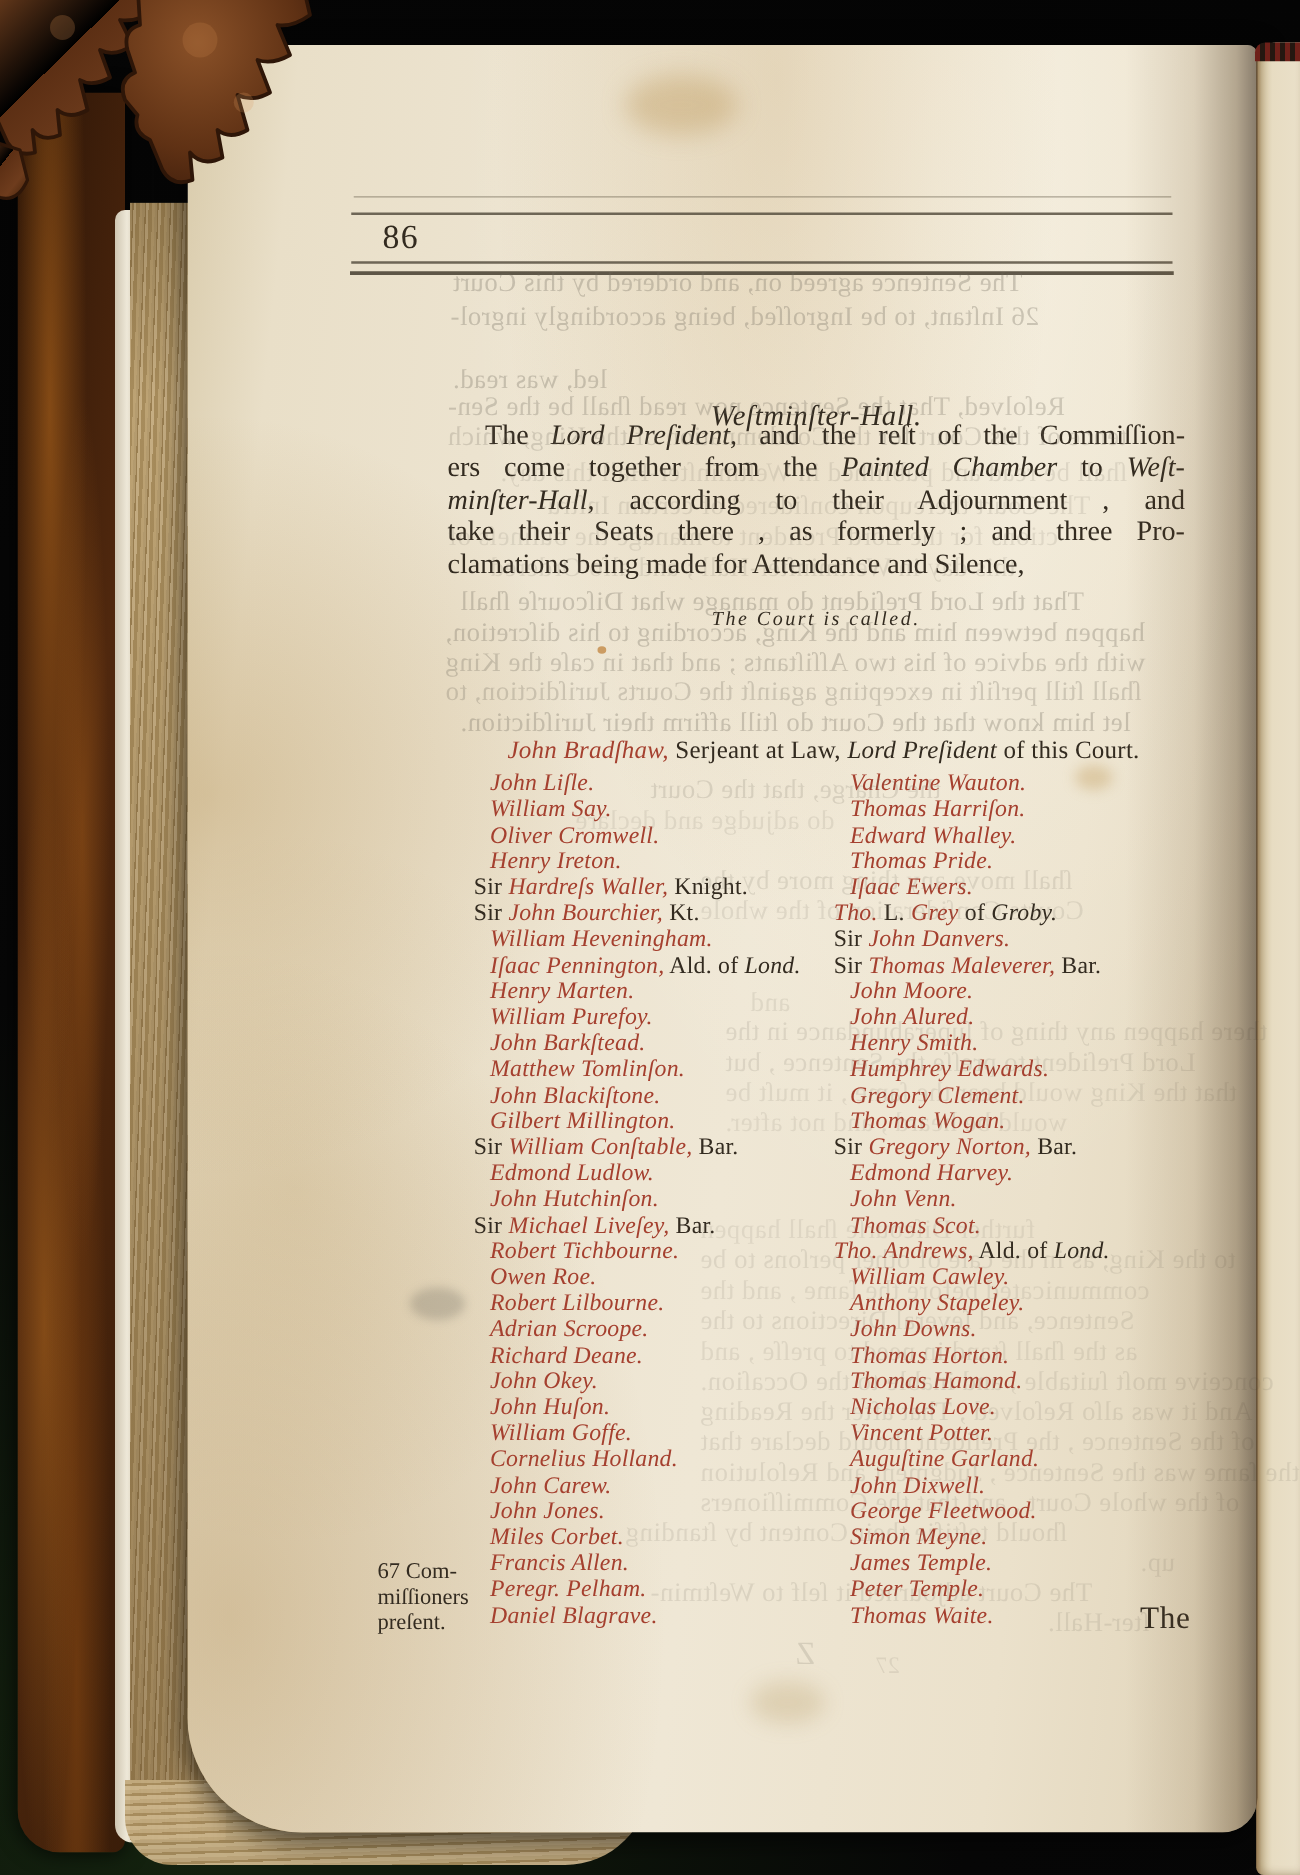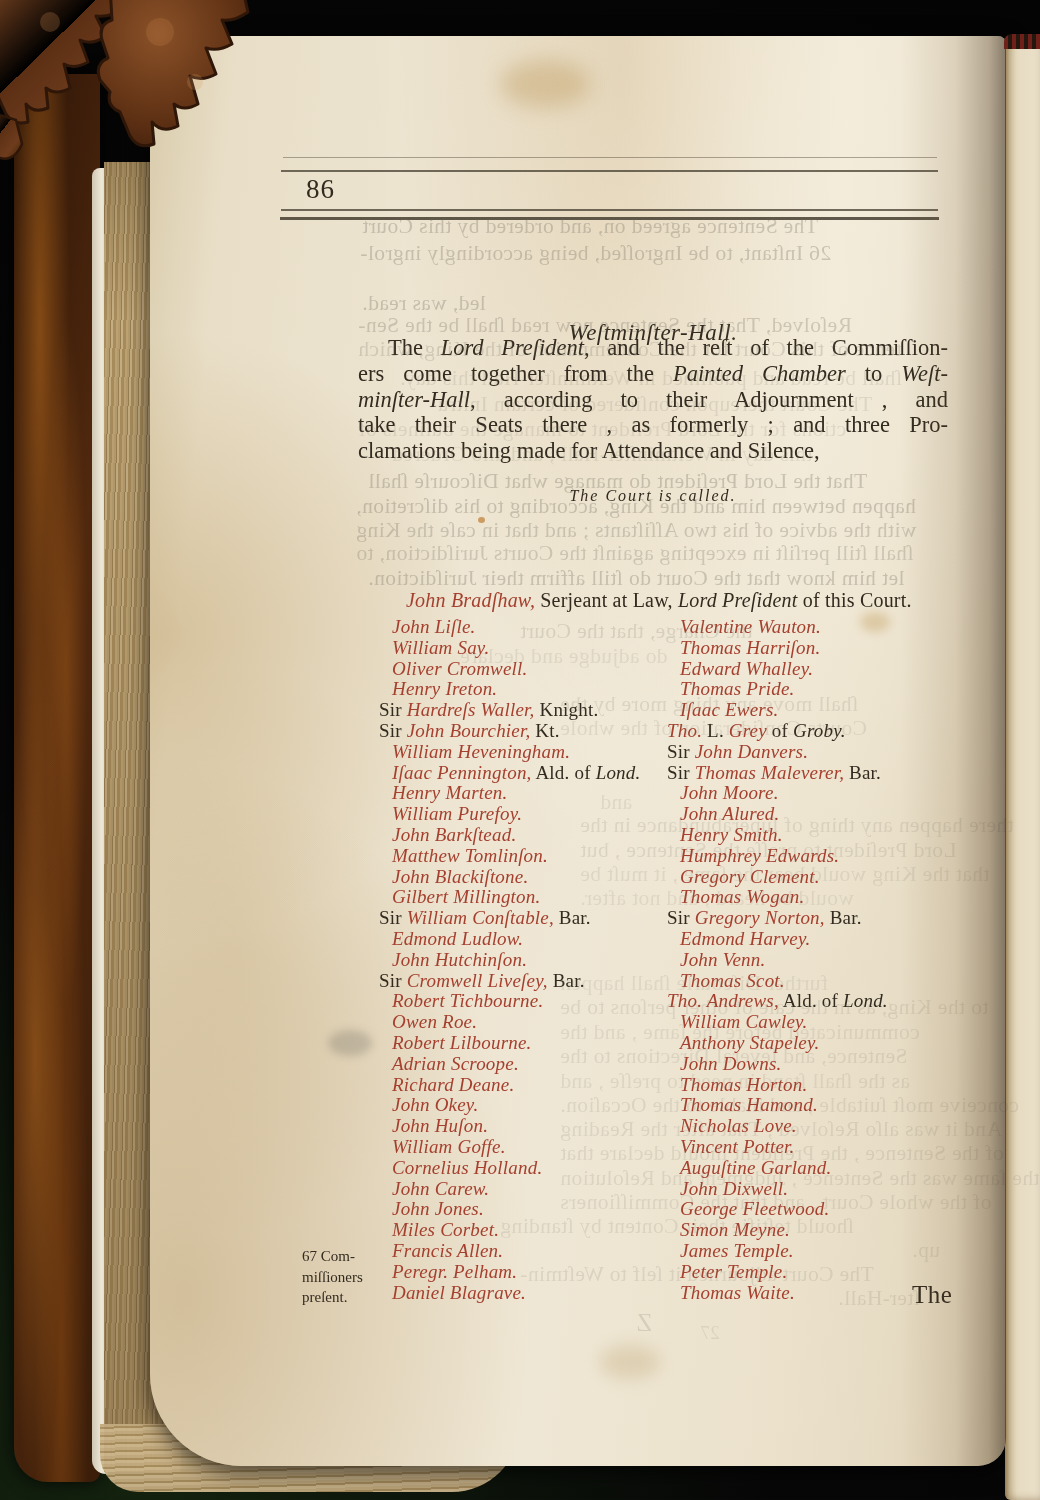--- a/index.html
+++ b/index.html
@@ -63,21 +63,21 @@
   .para{position:absolute;left:208px;top:299px;width:590px;font-size:22.5px;}
   .para-line{height:25.8px;line-height:25.8px;text-align:justify;}
   .para-line.jl{text-align-last:justify;}
   .para-line.first{padding-left:30px;}
   .court-called{font-size:16px;font-style:italic;letter-spacing:2px;}
   .comm-heading{font-size:27px;letter-spacing:.5px;}
   .president{font-size:20px;letter-spacing:.2px;}
   .namecol{position:absolute;font-size:19px;letter-spacing:.2px;}
   .name-row{height:20.8px;line-height:20.8px;white-space:nowrap;}
   .name-row.indent{padding-left:13px;}
-  .margin-note{position:absolute;font-size:15px;line-height:20.5px;white-space:nowrap;}
+  .margin-note{position:absolute;font-size:18px;line-height:20.5px;white-space:nowrap;}
   .catchword{font-size:25px;letter-spacing:.5px;}
   
   #showthrough{position:absolute;left:0;top:0;width:856px;height:1430px;z-index:1;color:#6f695c;}
   .st{position:absolute;transform:scaleX(-1);white-space:nowrap;font-size:21.5px;filter:blur(.55px);letter-spacing:.4px;}
   
   .speck{position:absolute;border-radius:50%;z-index:5;}
 </style>
 </head>
 <body>
 
@@ -175,21 +175,21 @@
         <div class="name-row indent"><span class="s-r">Iſaac Pennington,</span><span class="s-b"> Ald. of </span><span class="s-bi">Lond.</span></div>
         <div class="name-row indent"><span class="s-r">Henry Marten.</span></div>
         <div class="name-row indent"><span class="s-r">William Purefoy.</span></div>
         <div class="name-row indent"><span class="s-r">John Barkſtead.</span></div>
         <div class="name-row indent"><span class="s-r">Matthew Tomlinſon.</span></div>
         <div class="name-row indent"><span class="s-r">John Blackiſtone.</span></div>
         <div class="name-row indent"><span class="s-r">Gilbert Millington.</span></div>
         <div class="name-row"><span class="s-b">Sir </span><span class="s-r">William Conſtable,</span><span class="s-b"> Bar.</span></div>
         <div class="name-row indent"><span class="s-r">Edmond Ludlow.</span></div>
         <div class="name-row indent"><span class="s-r">John Hutchinſon.</span></div>
-        <div class="name-row"><span class="s-b">Sir </span><span class="s-r">Cromwell Liveſey,</span><span class="s-b"> Bar.</span></div>
+        <div class="name-row"><span class="s-b">Sir </span><span class="s-r">Michael Liveſey,</span><span class="s-b"> Bar.</span></div>
         <div class="name-row indent"><span class="s-r">Robert Tichbourne.</span></div>
         <div class="name-row indent"><span class="s-r">Owen Roe.</span></div>
         <div class="name-row indent"><span class="s-r">Robert Lilbourne.</span></div>
         <div class="name-row indent"><span class="s-r">Adrian Scroope.</span></div>
         <div class="name-row indent"><span class="s-r">Richard Deane.</span></div>
         <div class="name-row indent"><span class="s-r">John Okey.</span></div>
         <div class="name-row indent"><span class="s-r">John Huſon.</span></div>
         <div class="name-row indent"><span class="s-r">William Goffe.</span></div>
         <div class="name-row indent"><span class="s-r">Cornelius Holland.</span></div>
         <div class="name-row indent"><span class="s-r">John Carew.</span></div>

